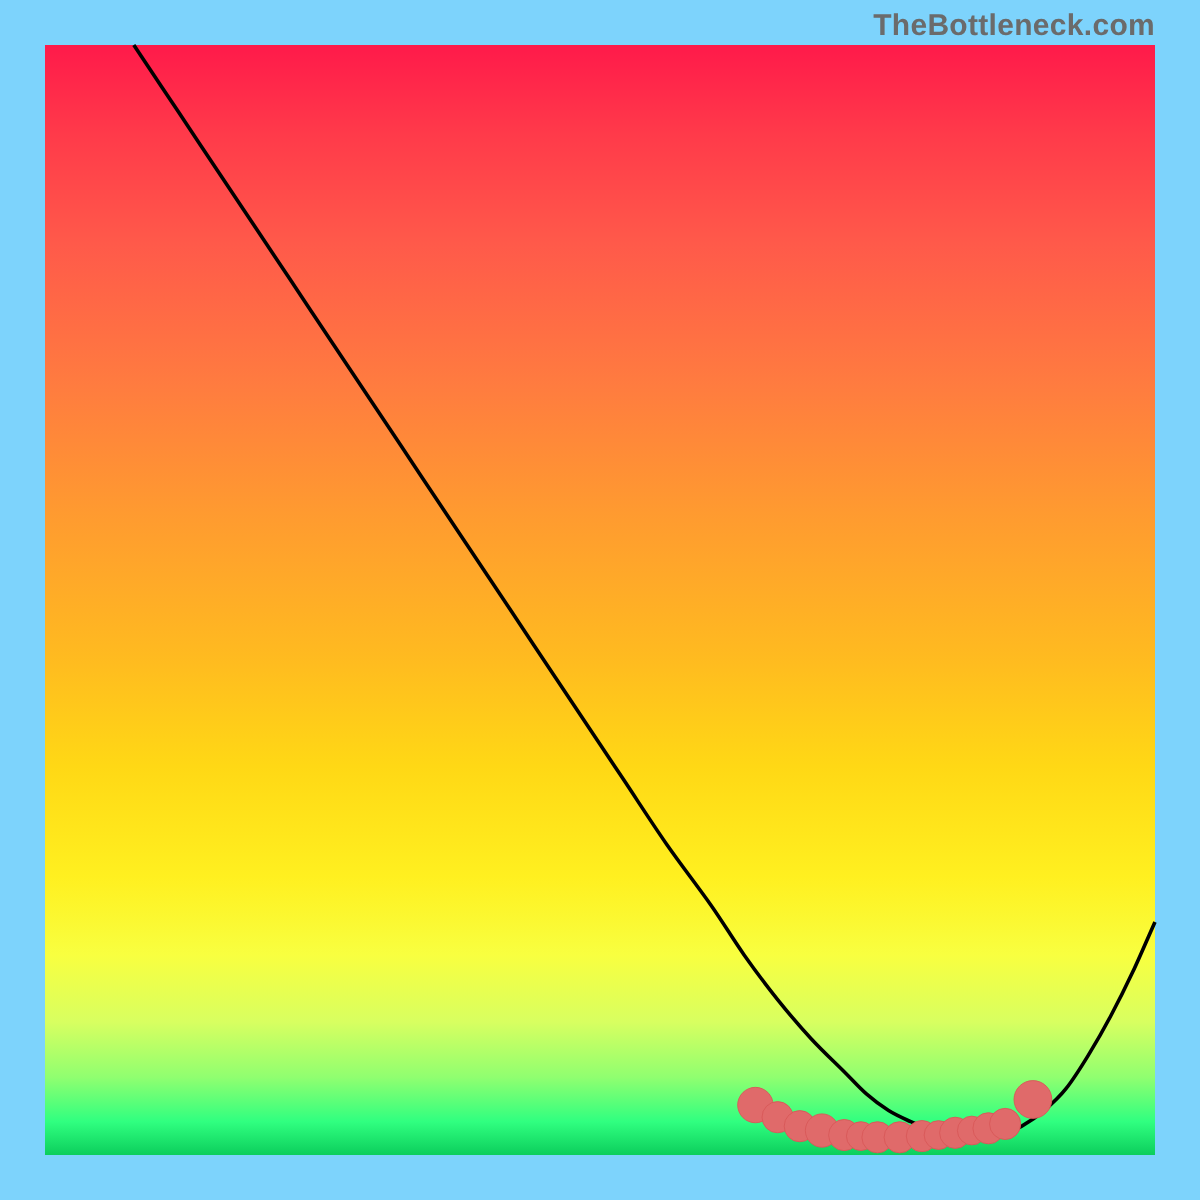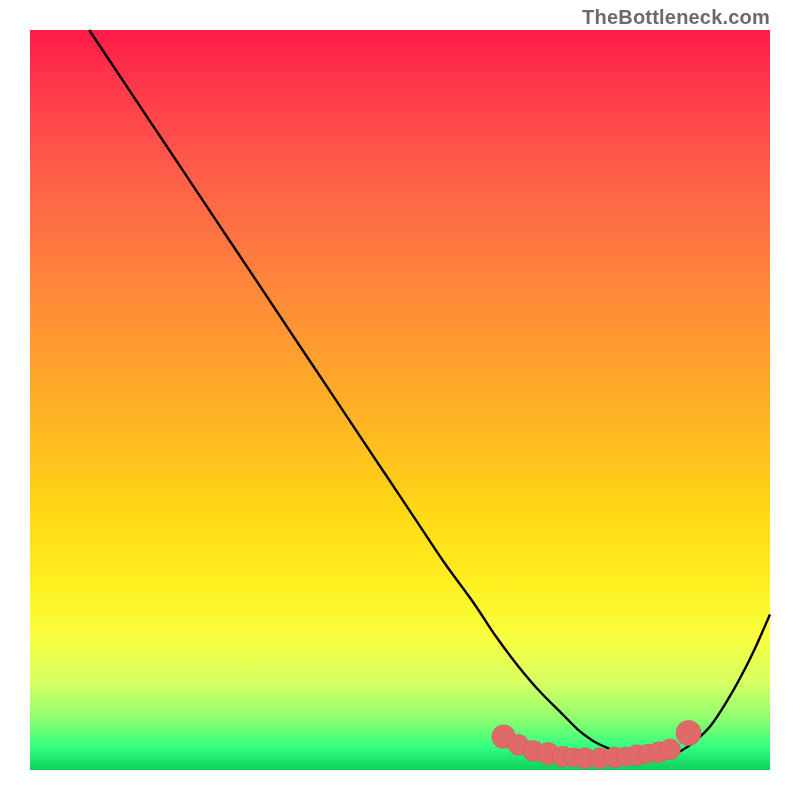--- a/index.html
+++ b/index.html
@@ -1,21 +1,21 @@
 <!DOCTYPE html>
 <html><head>
 <meta charset="utf-8">
 <style>
   * { margin: 0; padding: 0; box-sizing: border-box; }
   html, body { width: 800px; height: 800px; background: #000; overflow: hidden; }
   .container {
     position: relative;
     width: 800px;
     height: 800px;
-    background: #ffffff;
+    background: #7dd3fc;
     padding-left: 40px;
   }
   .plot-area {
     position: absolute;
     left: 30px;
     top: 30px;
     width: 740px;
     height: 740px;
     background: linear-gradient(to bottom,
       #ff1a4a 0%,

